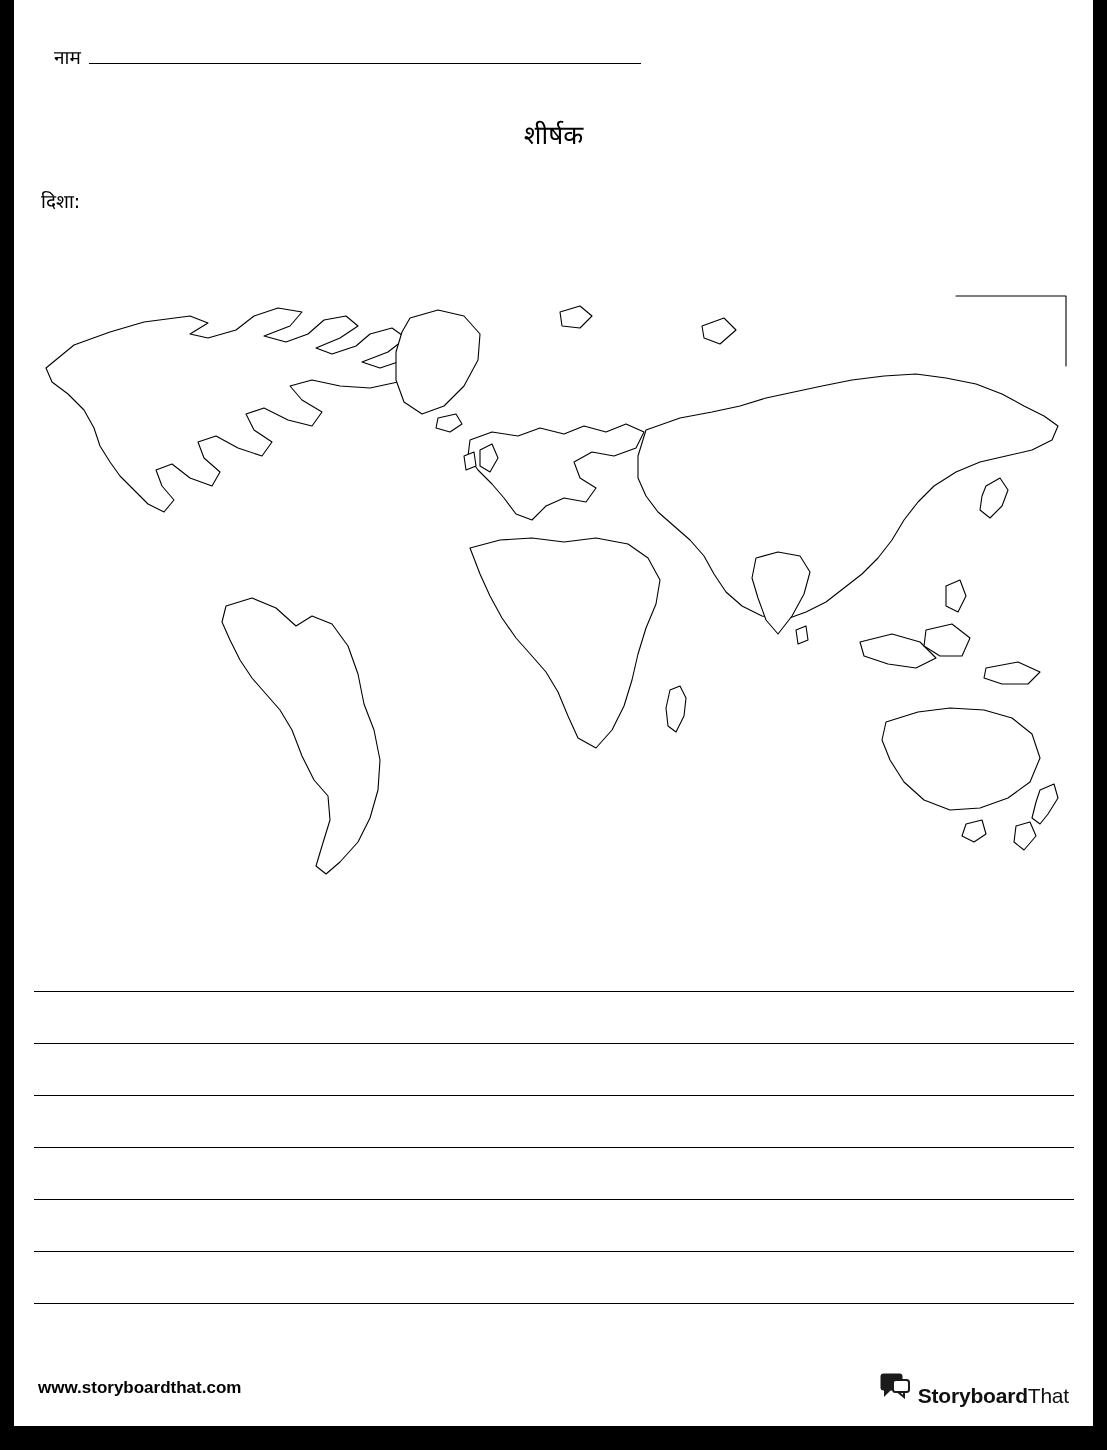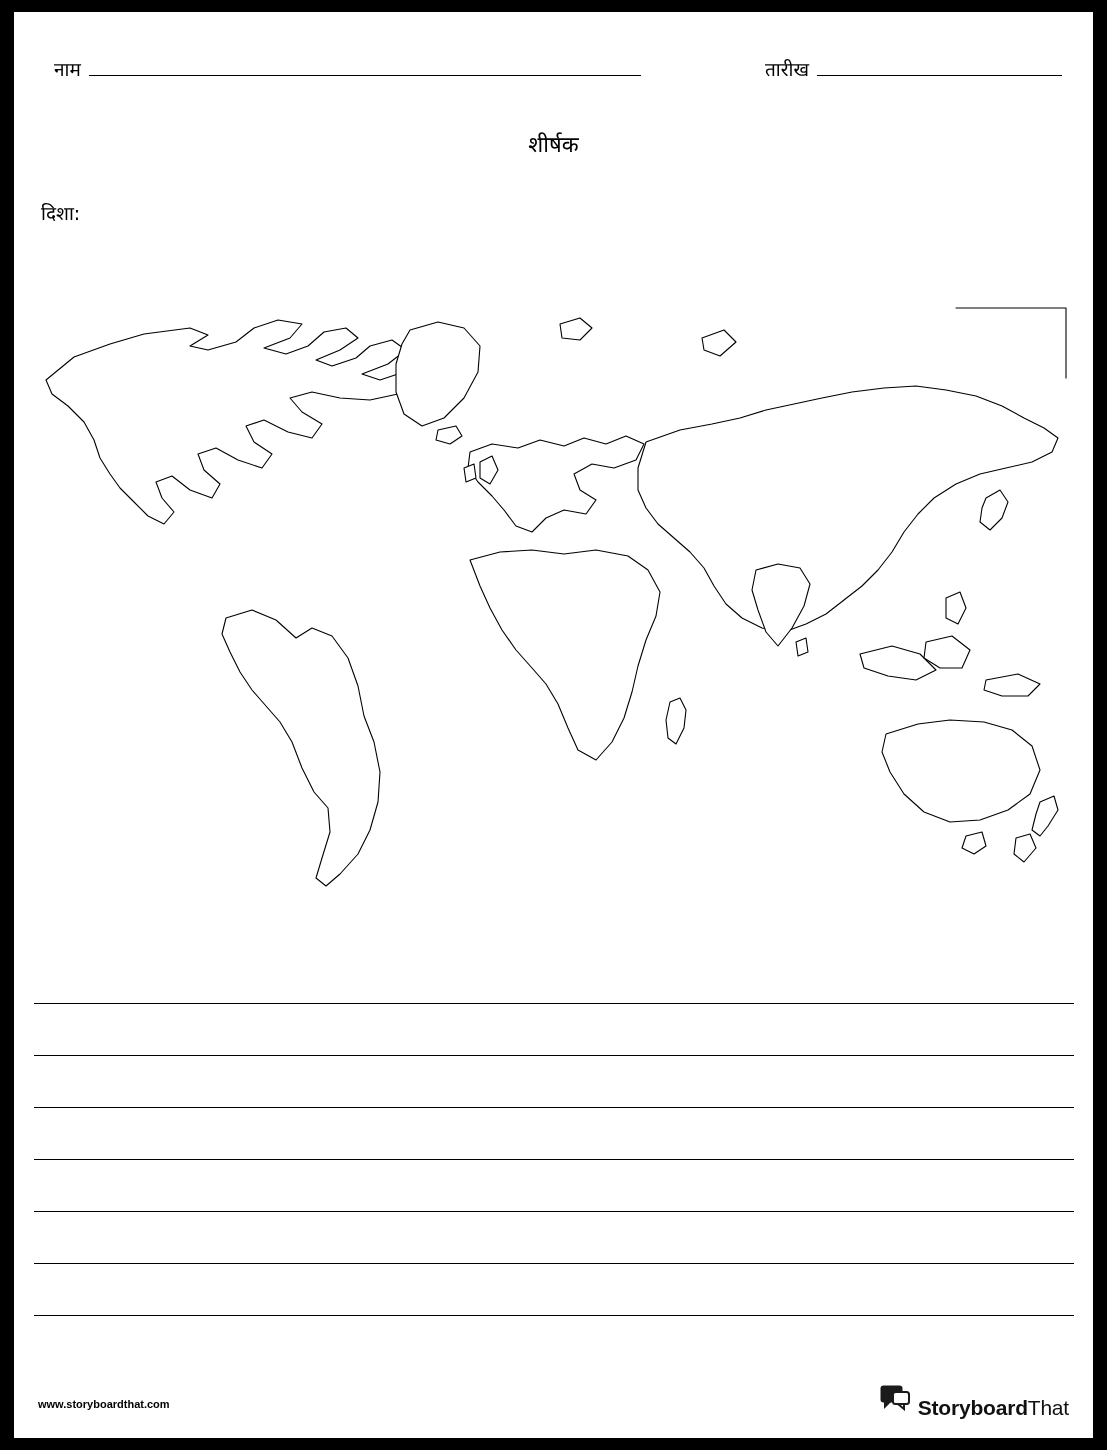--- a/index.html
+++ b/index.html
@@ -9,21 +9,21 @@
   }
   body {
     width: 1107px;
     height: 1450px;
     font-family: "DejaVu Sans", sans-serif;
     overflow: hidden;
   }
   .page {
     position: absolute;
     left: 14px;
-    top: 12px;
+    top: 0;
     width: 1079px;
     height: 1426px;
     background: #ffffff;
     box-sizing: border-box;
   }
 
   
   .header-row {
     position: absolute;
     left: 0;
@@ -53,21 +53,21 @@
   .field-date { left: 751px; }
   .field-date .field-rule { width: 245px; }
 
   
   .title {
     position: absolute;
     top: 116px;
     left: 0;
     width: 100%;
     text-align: center;
-    font-size: 22px;
+    font-size: 26px;
     color: #000;
   }
 
   
   .directions {
     position: absolute;
     top: 188px;
     left: 27px;
     font-size: 19px;
     color: #000;
@@ -105,21 +105,21 @@
   .line {
     height: 51px;
     border-bottom: 1.8px solid #000;
   }
 
   
   .footer-url {
     position: absolute;
     left: 24px;
     bottom: 28px;
-    font-size: 11px;
+    font-size: 17px;
     font-weight: bold;
     color: #000;
     font-family: "Liberation Sans", sans-serif;
   }
   .brand {
     position: absolute;
     right: 24px;
     bottom: 18px;
     display: flex;
     align-items: center;
@@ -140,24 +140,20 @@
   .brand-text b { font-weight: bold; }
 </style>
 </head>
 <body>
 
 <div class="page">
 
   <div class="header-row">
     <div class="field field-name">
       <span class="field-label">नाम</span>
-      <span class="field-rule"></span>
-    </div>
-    <div class="field field-date">
-      <span class="field-label">तारीख</span>
       <span class="field-rule"></span>
     </div>
   </div>
 
   <div class="title">शीर्षक</div>
 
   <div class="directions">दिशा:</div>
 
   <div class="map-wrap">
     <svg viewBox="0 0 1028 610" xmlns="http://www.w3.org/2000/svg">

